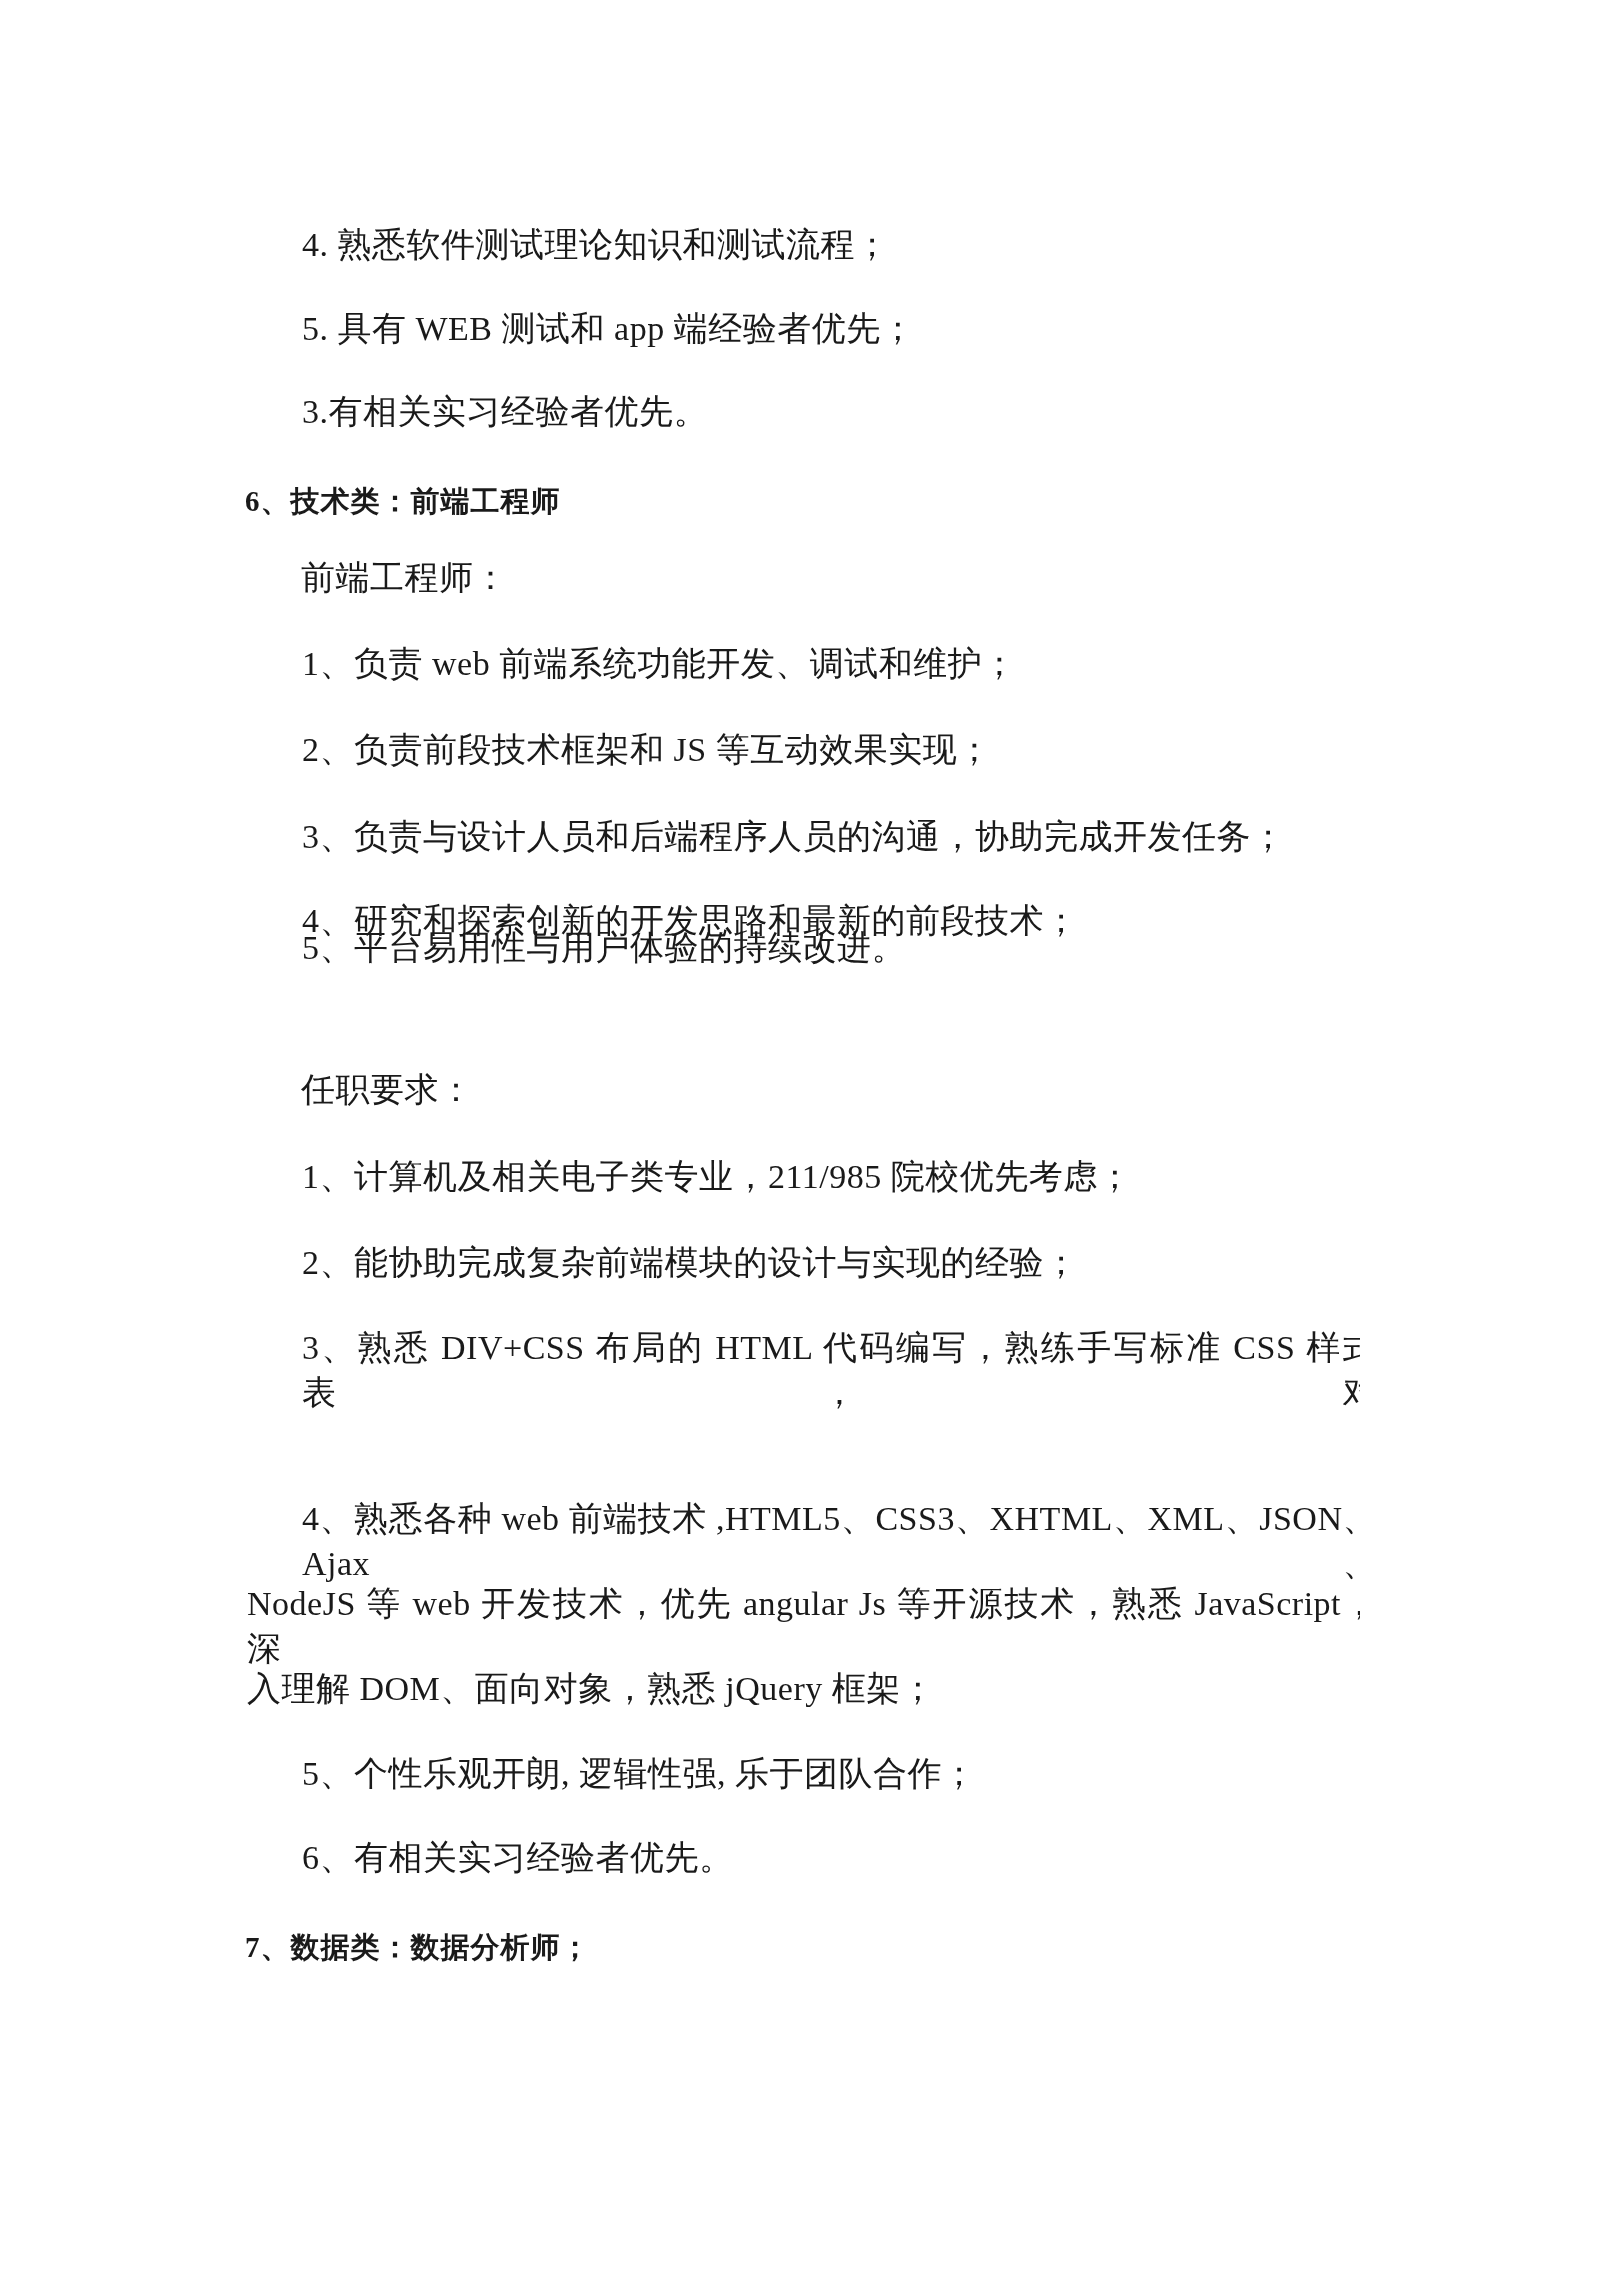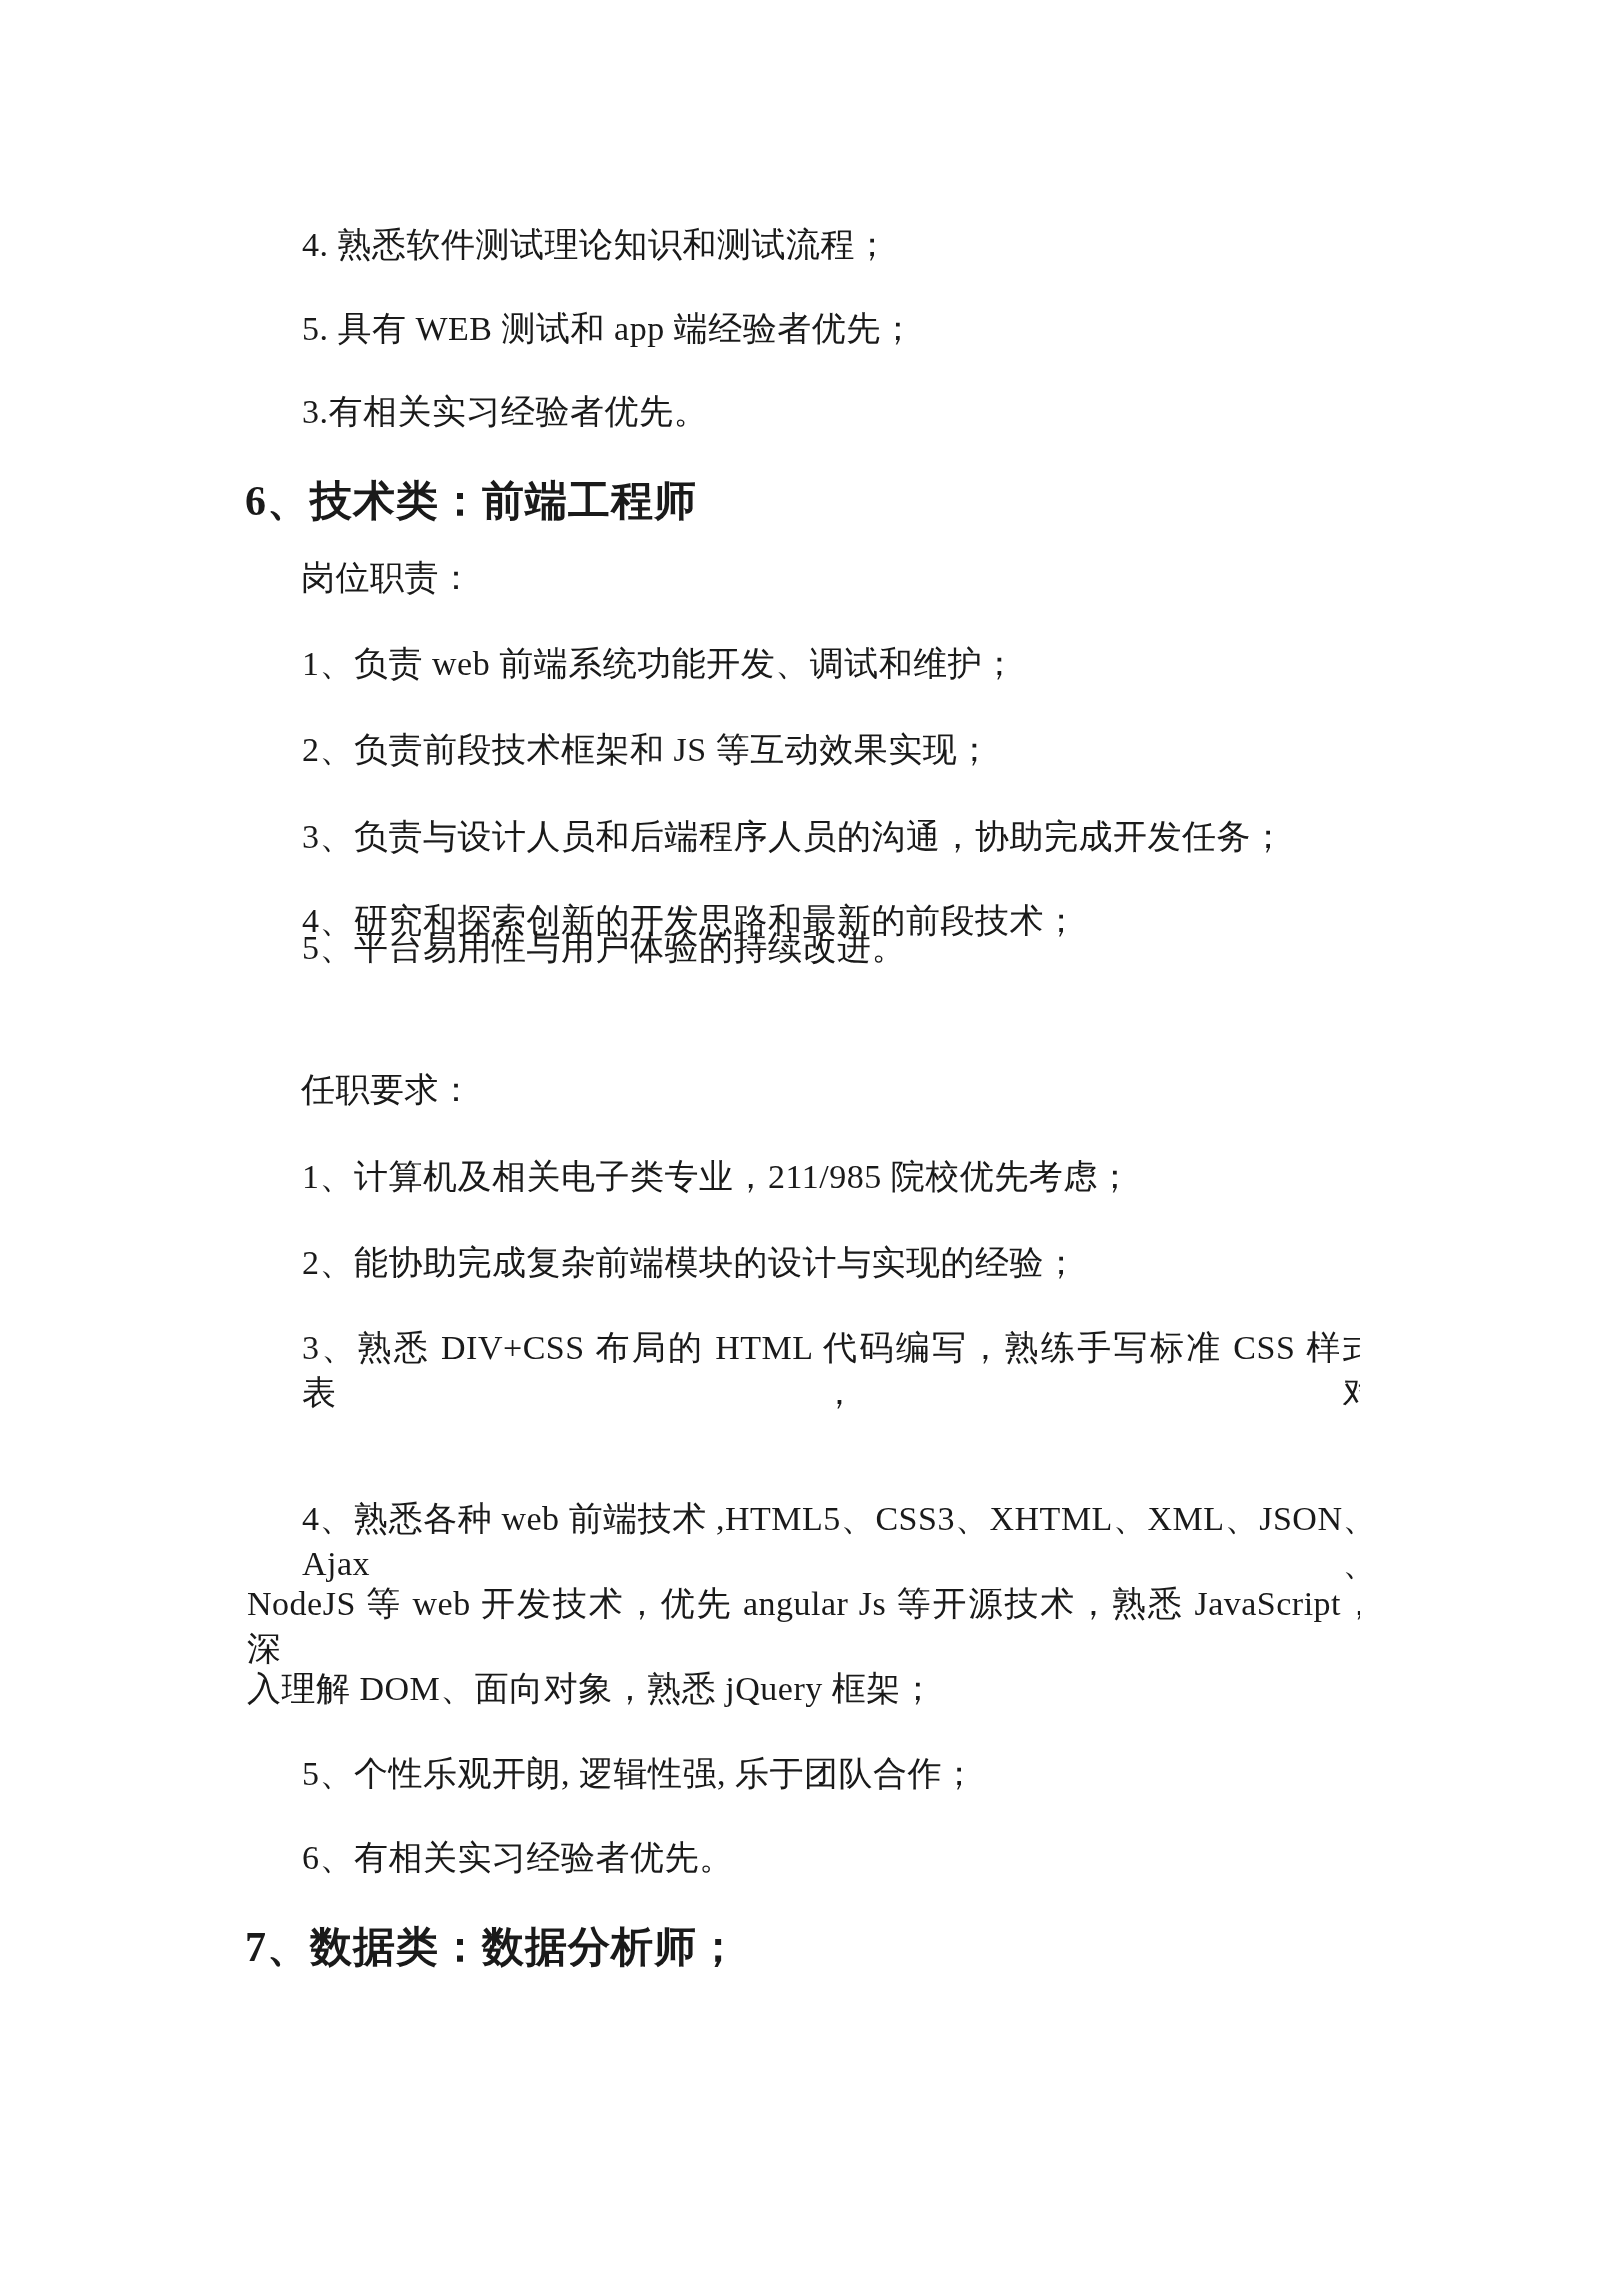--- a/index.html
+++ b/index.html
@@ -29,39 +29,39 @@
   .just {
     white-space: normal;
     text-align: justify;
     text-align-last: justify;
   }
   .w-item { width: 1075px; }
   .w-full { width: 1130px; }
   .heading {
     position: absolute;
     left: 245px;
-    font-size: 42px;
+    font-size: 29px;
     line-height: 51px;
     font-weight: 700;
     white-space: pre;
     letter-spacing: 1px;
   }
 </style>
 </head>
 <body>
 
 <div class="page">
 
   <div class="ln indent" style="top:222px">4. 熟悉软件测试理论知识和测试流程；</div>
   <div class="ln indent" style="top:306px">5. 具有 WEB 测试和 app 端经验者优先；</div>
   <div class="ln indent" style="top:389px">3.有相关实习经验者优先。</div>
 
   <div class="heading" style="top:476px">6、技术类：前端工程师</div>
 
-  <div class="ln label" style="top:555px">岗位职责：</div>
+  <div class="ln label" style="top:555px">前端工程师：</div>
   <div class="ln indent" style="top:641px">1、负责 web 前端系统功能开发、调试和维护；</div>
   <div class="ln indent" style="top:727px">2、负责前段技术框架和 JS 等互动效果实现；</div>
   <div class="ln indent" style="top:814px">3、负责与设计人员和后端程序人员的沟通，协助完成开发任务；</div>
   <div class="ln indent" style="top:898px">4、研究和探索创新的开发思路和最新的前段技术；</div>
   <div class="ln indent" style="top:925px">5、平台易用性与用户体验的持续改进。</div>
 
   <div class="ln label" style="top:1067px">任职要求：</div>
 
   <div class="ln indent" style="top:1154px">1、计算机及相关电子类专业，211/985 院校优先考虑；</div>
   <div class="ln indent" style="top:1240px">2、能协助完成复杂前端模块的设计与实现的经验；</div>

